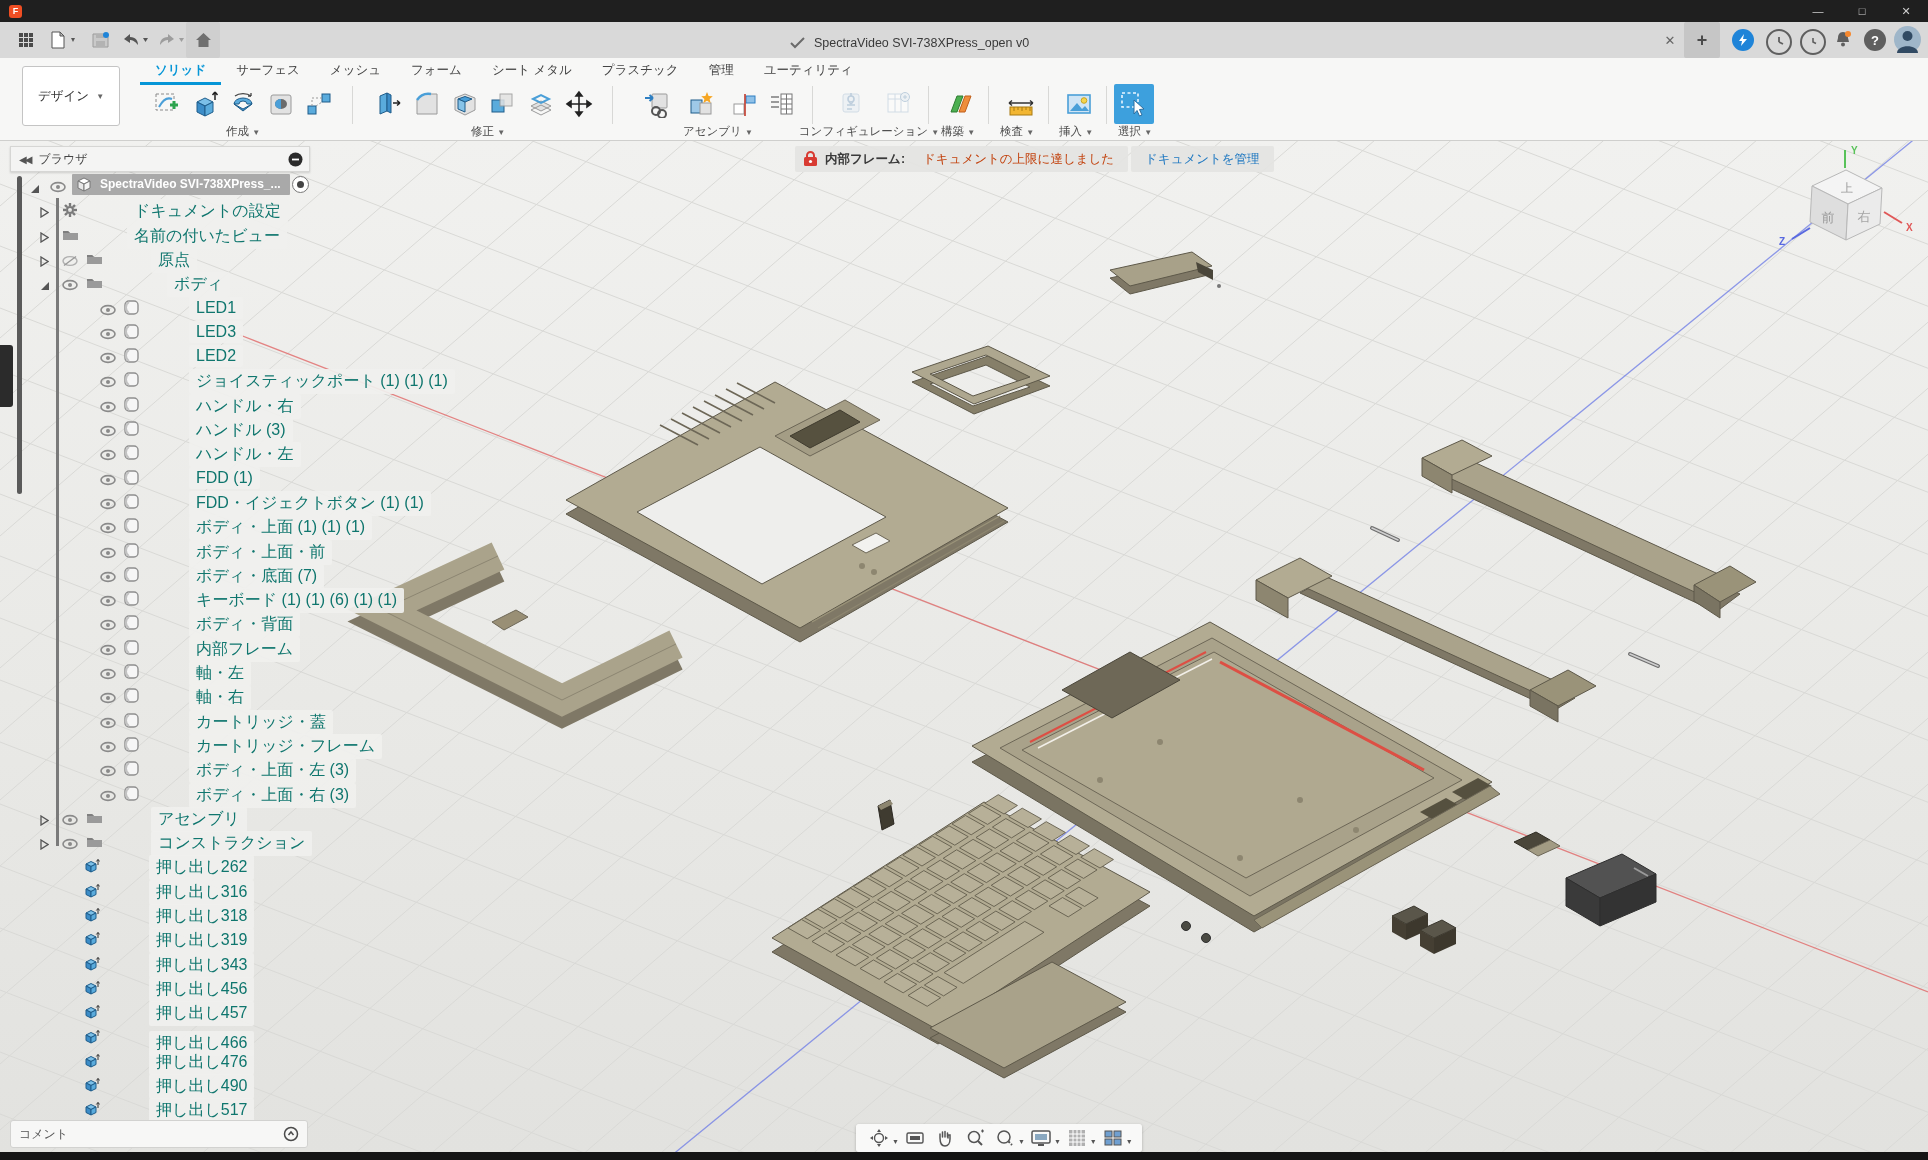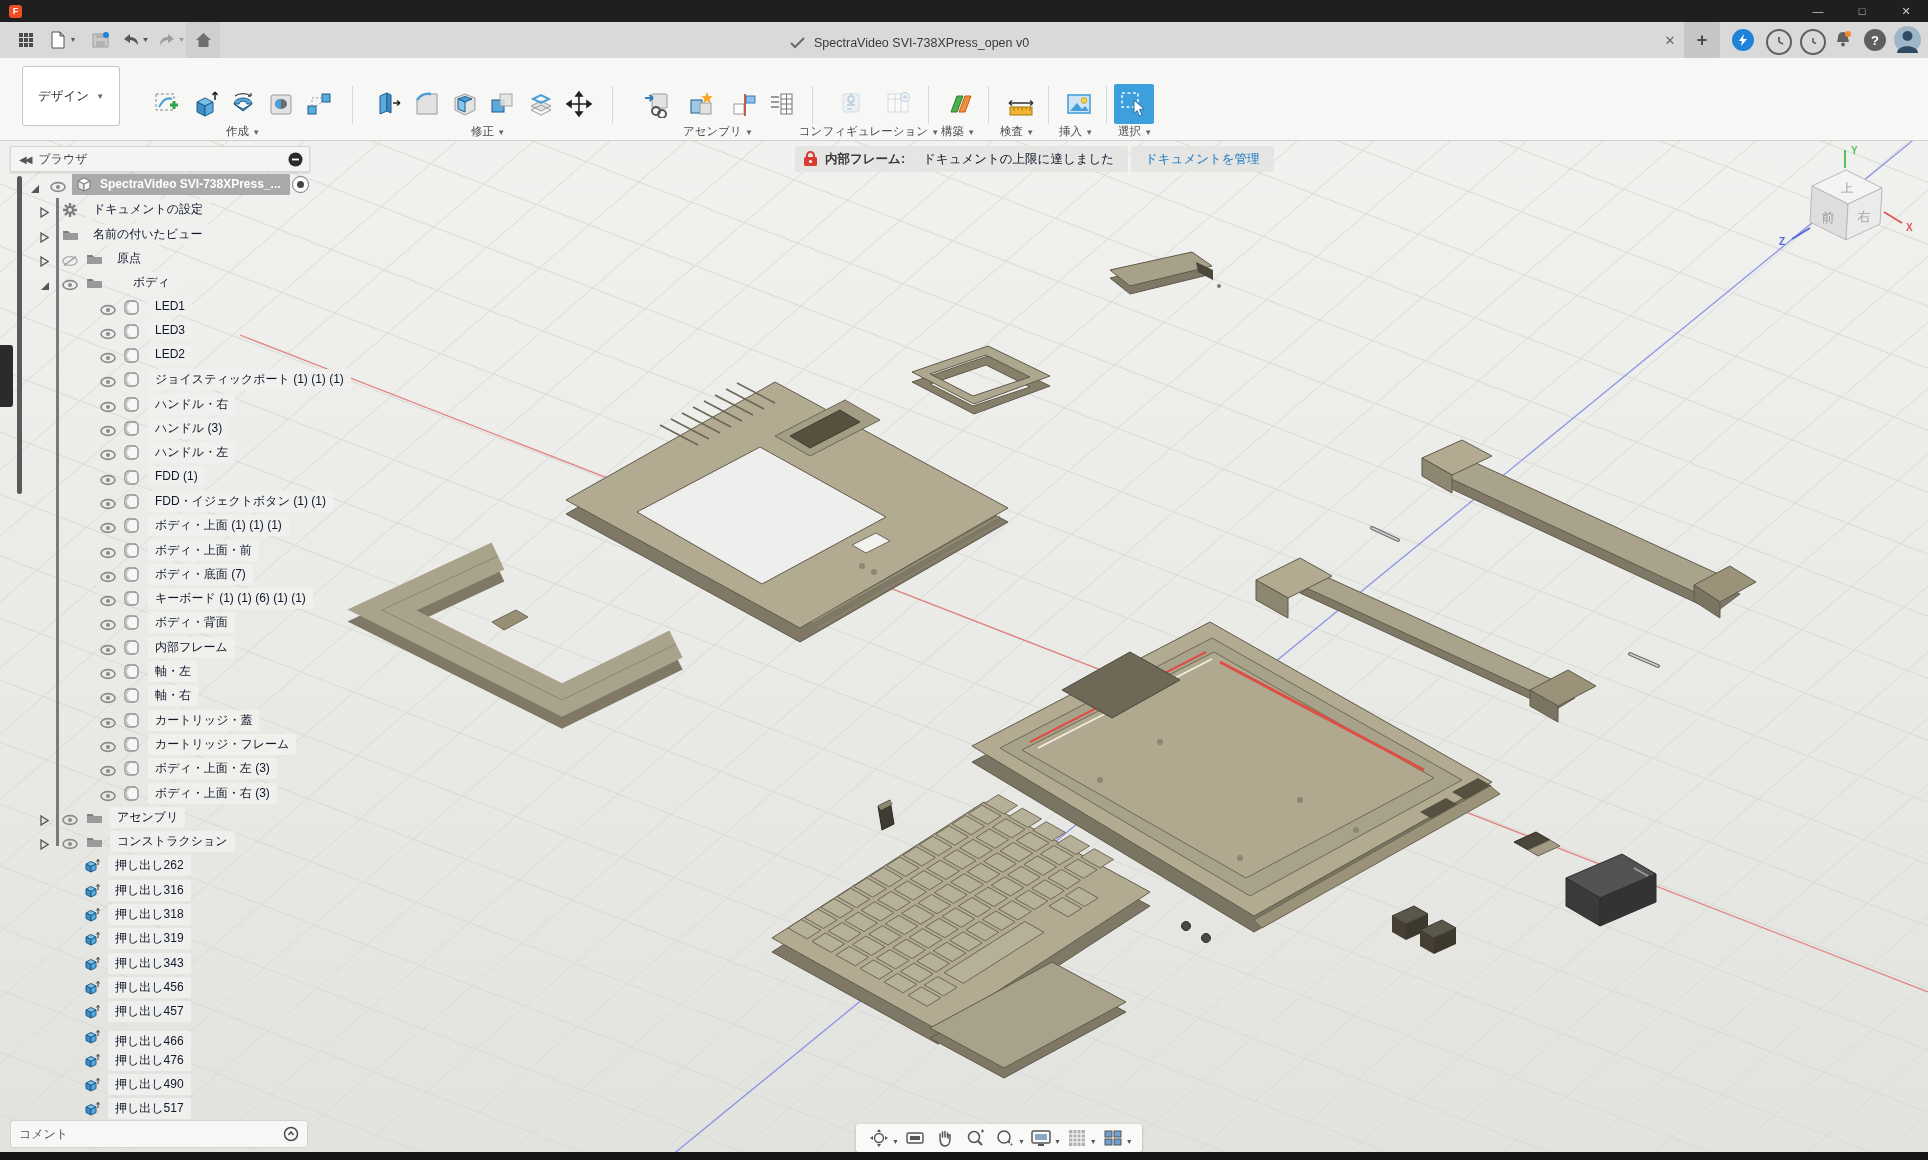--- a/index.html
+++ b/index.html
@@ -40,21 +40,21 @@
   
   #banner{position:absolute;left:795px;top:146px;height:26px;display:flex;align-items:center;z-index:10;font-size:12.5px;}
   #banner .seg{background:rgba(228,228,226,.95);height:26px;display:flex;align-items:center;border-radius:2px;}
   
   #browser{position:absolute;left:10px;top:146px;width:298px;z-index:12;}
   #browser-header{position:absolute;left:0;top:0;width:298px;height:24px;background:#f4f4f3;
     border:1px solid #d6d6d4;box-shadow:0 1px 2px rgba(0,0,0,.15);display:flex;align-items:center;
     font-size:12px;color:#444;}
   #tree{position:absolute;left:0;top:28px;width:298px;}
   .trow{position:absolute;height:22px;display:flex;align-items:center;}
-  .chip{background:rgba(240,240,238,.92);border-radius:2px;padding:2px 7px;font-size:12px;color:#0f172a;white-space:nowrap;}
+  .chip{background:rgba(240,240,238,.92);border-radius:2px;padding:2px 7px;font-size:16px;color:#0f766e;white-space:nowrap;margin-left:41px;}
   .rootbar{position:absolute;left:62px;top:0;width:218px;height:21px;background:#a9a9a9;border-radius:1px;}
   .roottxt{position:absolute;left:34px;top:3px;color:#fff;font-weight:bold;font-size:12px;white-space:nowrap;}
   #browser-scroll{position:absolute;left:7px;top:30px;width:5px;height:318px;background:#5a5a5a;border-radius:3px;z-index:13;}
   #tree-guide{position:absolute;left:46px;top:52px;width:2.5px;height:648px;background:#7a7a7a;z-index:11;}
   
   #comment-bar{position:absolute;left:10px;top:1120px;width:296px;height:26px;background:#f7f7f6;
     border:1px solid #d2d2d0;border-radius:3px;display:flex;align-items:center;font-size:12px;color:#555;z-index:12;}
   #navbar{position:absolute;left:856px;top:1124px;height:28px;background:rgba(250,250,249,.97);
     border-radius:3px;box-shadow:0 1px 3px rgba(0,0,0,.25);display:flex;align-items:center;
     padding:0 8px;z-index:12;}
@@ -164,20 +164,30 @@
         <path d="M3 27 C3 18 24 18 24 27 Z" fill="#314a63"></path>
       </svg>
   </div>
 </div>
 
 <div id="ribbon">
   <div id="workspace-btn">
     <span>デザイン</span>
     <span style="font-size:8px;color:#666;margin-left:7px">▼</span>
   </div>
+  <div id="ribbon-tabs">
+      <span class="rtab active">ソリッド</span>
+      <span class="rtab">サーフェス</span>
+      <span class="rtab">メッシュ</span>
+      <span class="rtab">フォーム</span>
+      <span class="rtab">シート メタル</span>
+      <span class="rtab">プラスチック</span>
+      <span class="rtab">管理</span>
+      <span class="rtab">ユーティリティ</span>
+    </div>
   <div id="ribbon-icons">
       <div class="ricon" style="left: 150px;">
         <svg width="28" height="28">
           <rect x="3" y="4" width="18" height="16" fill="none" stroke="#8a8a8a" stroke-dasharray="3 2"></rect>
           <path d="M6 17 Q12 6 19 9" fill="none" stroke="#4a9fd8" stroke-width="2"></path>
           <path d="M17 15 h8 M21 11 v8" stroke="#2da44e" stroke-width="3"></path>
         </svg>
       </div>
       <div class="ricon" style="left: 188px;">
         <svg width="28" height="28">
@@ -641,21 +651,21 @@
 </div>
 
 <div id="banner">
   <div class="seg" style="padding:0 14px 0 8px">
     <svg width="15" height="16" style="margin-right:7px">
       <rect x="1" y="6" width="13" height="9" rx="1.5" fill="#d83b32"></rect>
       <path d="M4 7 V4.5 a3.5 3.5 0 0 1 7 0 V7" fill="none" stroke="#d83b32" stroke-width="2"></path>
       <circle cx="7.5" cy="10.5" r="1.6" fill="#fff"></circle>
     </svg>
     <span style="font-weight:bold;color:#3a3a3a">内部フレーム:</span>
-    <span style="margin-left:18px;color:#0f172a">ドキュメントの上限に達しました</span>
+    <span style="margin-left:18px;color:#c2410c">ドキュメントの上限に達しました</span>
   </div>
   <div class="seg" style="margin-left:3px;padding:0 14px">
     <span style="color:#1f78c1">ドキュメントを管理</span>
   </div>
 </div>
 
 <div id="browser">
   <div id="browser-header">
     <span style="margin:0 8px 0 8px;color:#555;font-size:10px;letter-spacing:-2px">◀◀</span>
     <span>ブラウザ</span>

